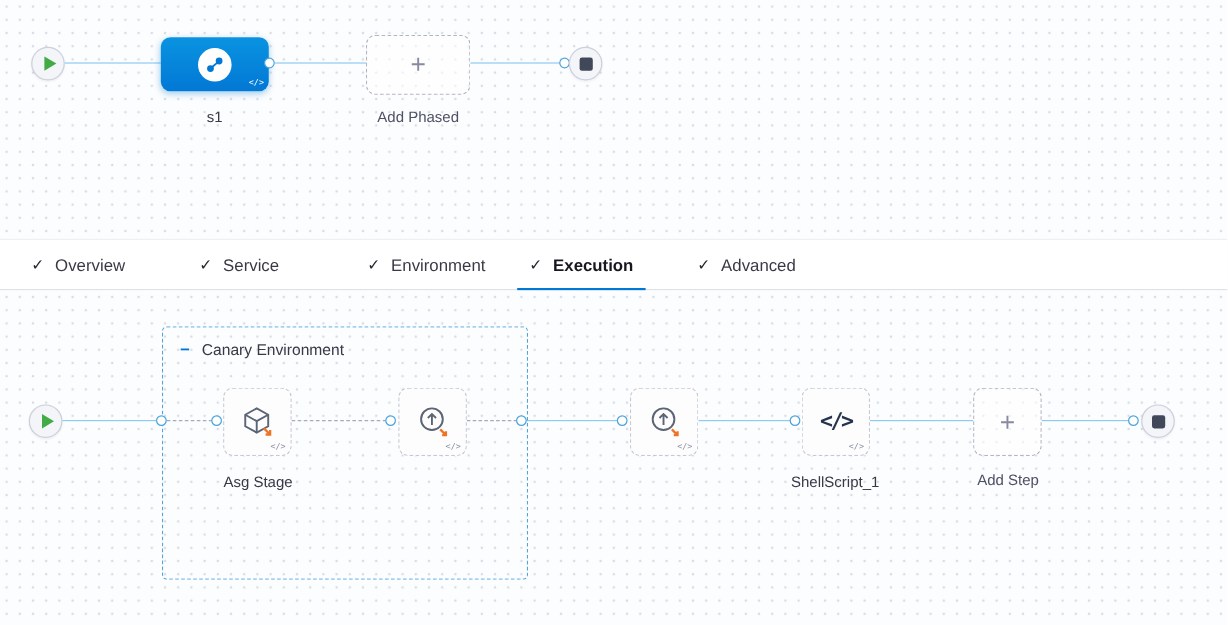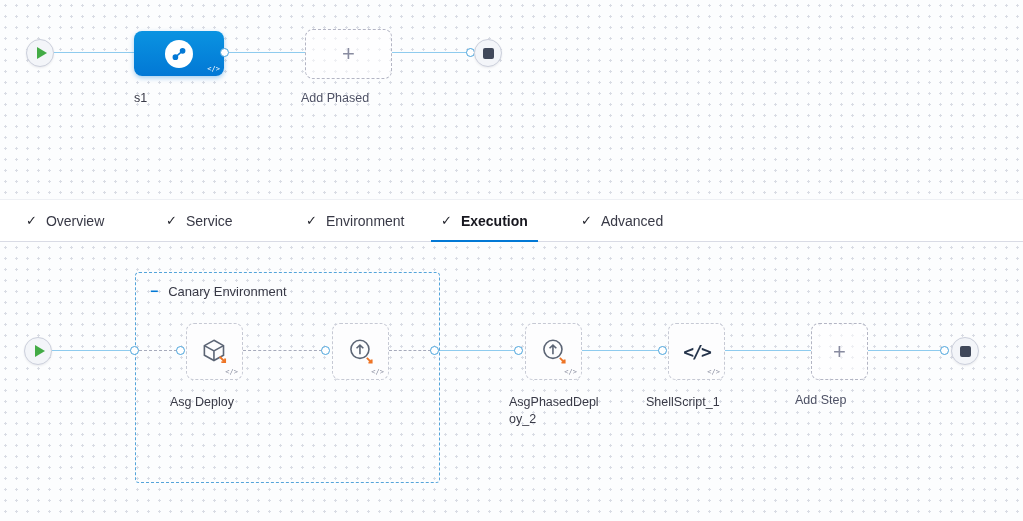--- a/index.html
+++ b/index.html
@@ -44,21 +44,21 @@
 
   .add-box{position:absolute;border:1.5px dashed #b3b5c4;border-radius:8px;
            background:rgba(255,255,255,.55);display:flex;align-items:center;
            justify-content:center;cursor:pointer}
   .plus{font-size:22px;font-weight:300;color:#888ba0;line-height:1}
 
   .step-node{position:absolute;width:57px;height:57px;top:323px;border:1px dashed #c6c9d4;
              border-radius:8px;background:#fdfdfe;display:flex;align-items:center;
              justify-content:center;cursor:pointer}
 
-  .label{position:absolute;font-size:12.5px;color:#383946;line-height:17px}
+  .label{position:absolute;text-align:center;font-size:12.5px;color:#383946;line-height:17px}
   .label.sub{color:#4e5165}
   .break-all{word-break:break-all}
 
   .group-box{position:absolute;left:135px;top:272px;width:305px;height:211px;
              border:1px dashed #54a4da;border-radius:4px}
   .group-label{position:absolute;left:14px;top:10px;display:flex;gap:10px;align-items:center;
                font-size:13px;color:#383946;white-space:nowrap}
   .group-label .minus{color:#0278d5;font-weight:bold;cursor:pointer;font-size:14px}
 
   .shell-glyph{font-family:"DejaVu Sans Mono",monospace;font-size:18px;font-weight:bold;
@@ -166,21 +166,21 @@
           <path d="M15 5 L24 10 V19 L15 24 L6 19 V10 Z"></path>
           <path d="M6 10 L15 15 L24 10 M15 15 V24"></path>
         </g>
         <g stroke="#ee7425" stroke-width="1.8" fill="none">
           <path d="M20.5 20.5 l5 5"></path>
           <path d="M25.5 22 v3.5 H22"></path>
         </g>
       </svg>
       <span class="badge">&lt;/&gt;</span>
     </div>
-    <div class="label" style="left:170px;top:152px;width:90px">Asg Deploy</div>
+    <div class="label" style="left:170px;top:152px;width:90px">Asg Stage</div>
 
     <div class="step-node" style="left:332px;top:81px">
       <svg viewBox="0 0 32 32" width="34" height="34">
         <circle cx="15" cy="13.5" r="8.5" fill="none" stroke="#5c6575" stroke-width="1.5"></circle>
         <path d="M15 18 V9.5 M11.8 12.5 L15 9.5 L18.2 12.5" stroke="#5c6575" stroke-width="1.5" fill="none"></path>
         <g stroke="#ee7425" stroke-width="1.8" fill="none">
           <path d="M21.5 21.5 l4.5 4.5 M26 23 v3 h-3"></path>
         </g>
       </svg>
       <span class="badge">&lt;/&gt;</span>
@@ -189,21 +189,20 @@
     <div class="step-node" style="left:525px;top:81px">
       <svg viewBox="0 0 32 32" width="34" height="34">
         <circle cx="15" cy="13.5" r="8.5" fill="none" stroke="#5c6575" stroke-width="1.5"></circle>
         <path d="M15 18 V9.5 M11.8 12.5 L15 9.5 L18.2 12.5" stroke="#5c6575" stroke-width="1.5" fill="none"></path>
         <g stroke="#ee7425" stroke-width="1.8" fill="none">
           <path d="M21.5 21.5 l4.5 4.5 M26 23 v3 h-3"></path>
         </g>
       </svg>
       <span class="badge">&lt;/&gt;</span>
     </div>
-    <div class="label break-all" style="left:509px;top:152px;width:90px">AsgPhasedDeploy_2</div>
 
     <div class="step-node" style="left:668px;top:81px">
       <span class="shell-glyph">&lt;/&gt;</span>
       <span class="badge">&lt;/&gt;</span>
     </div>
     <div class="label" style="left:646px;top:152px;width:100px">ShellScript_1</div>
 
     <div class="add-box" style="left:811px;top:81px;width:57px;height:57px">
       <span class="plus">+</span>
     </div>

